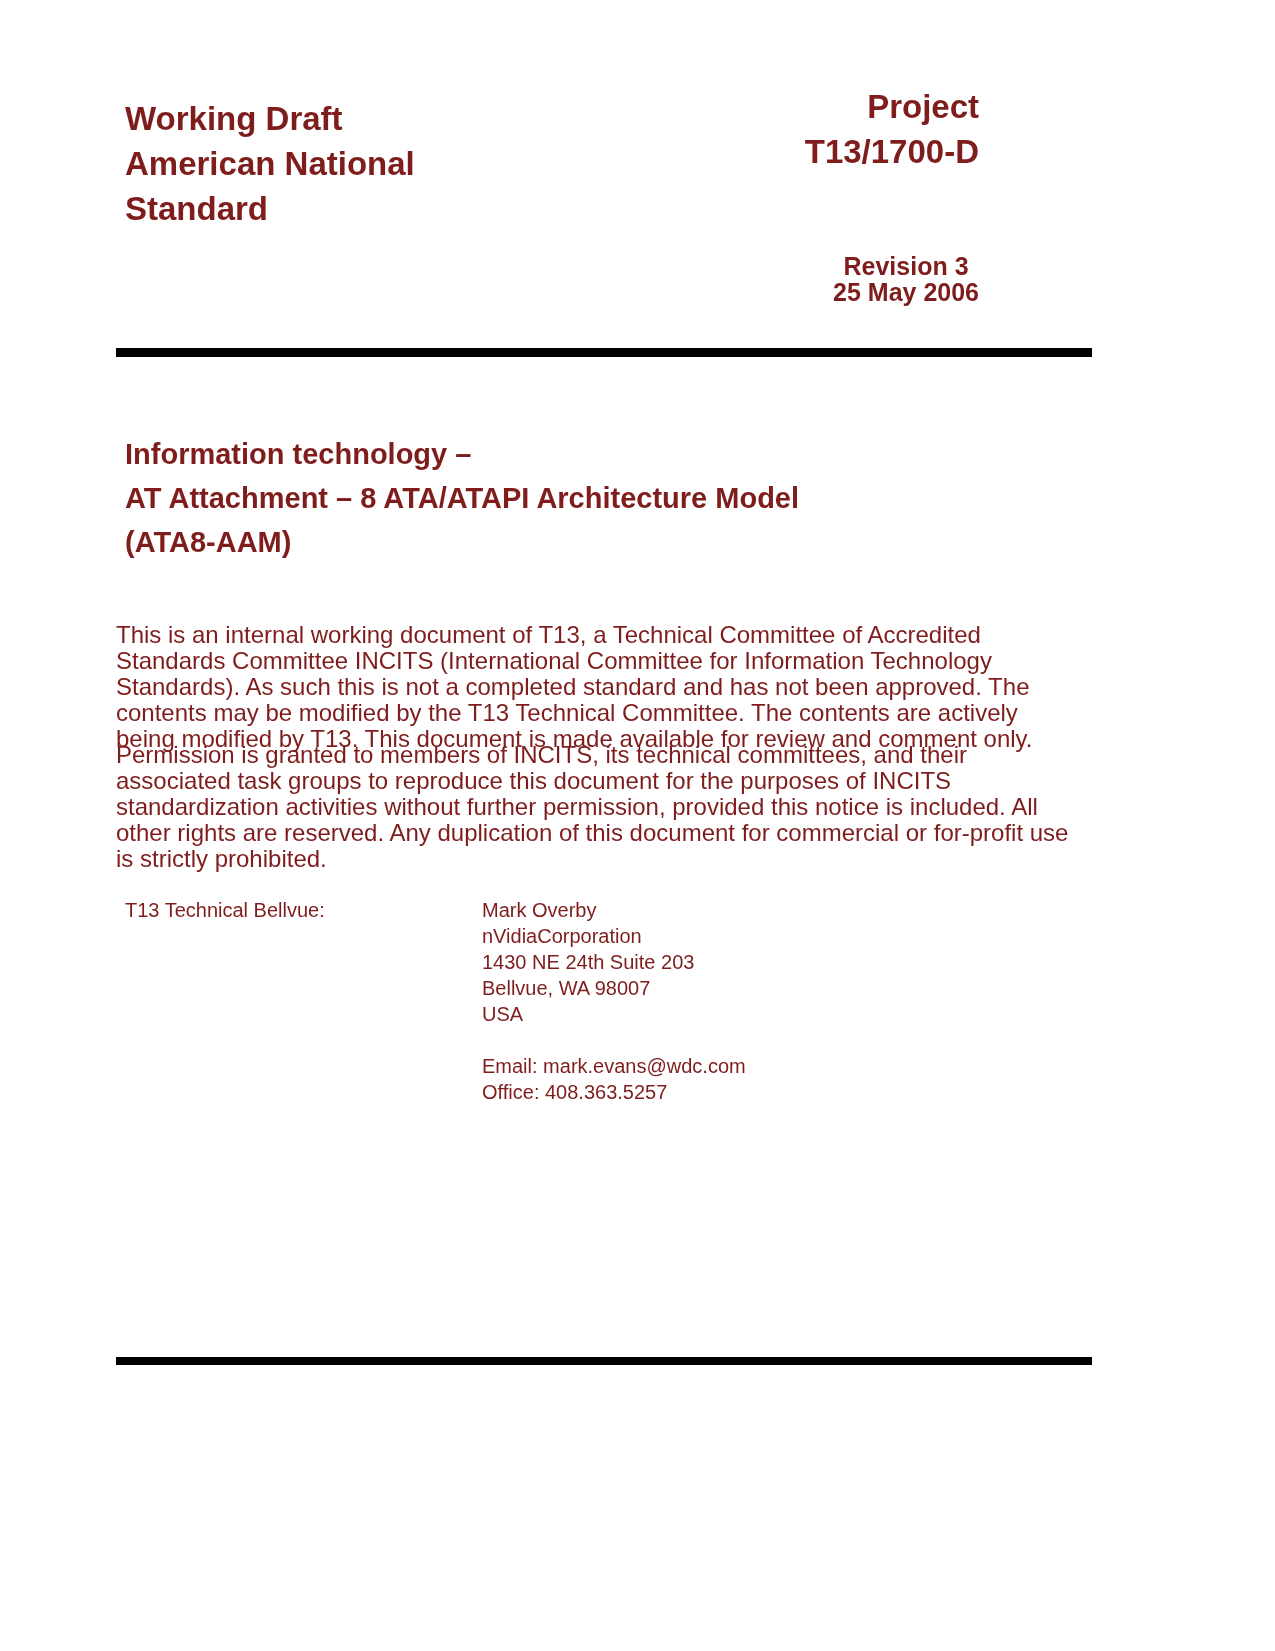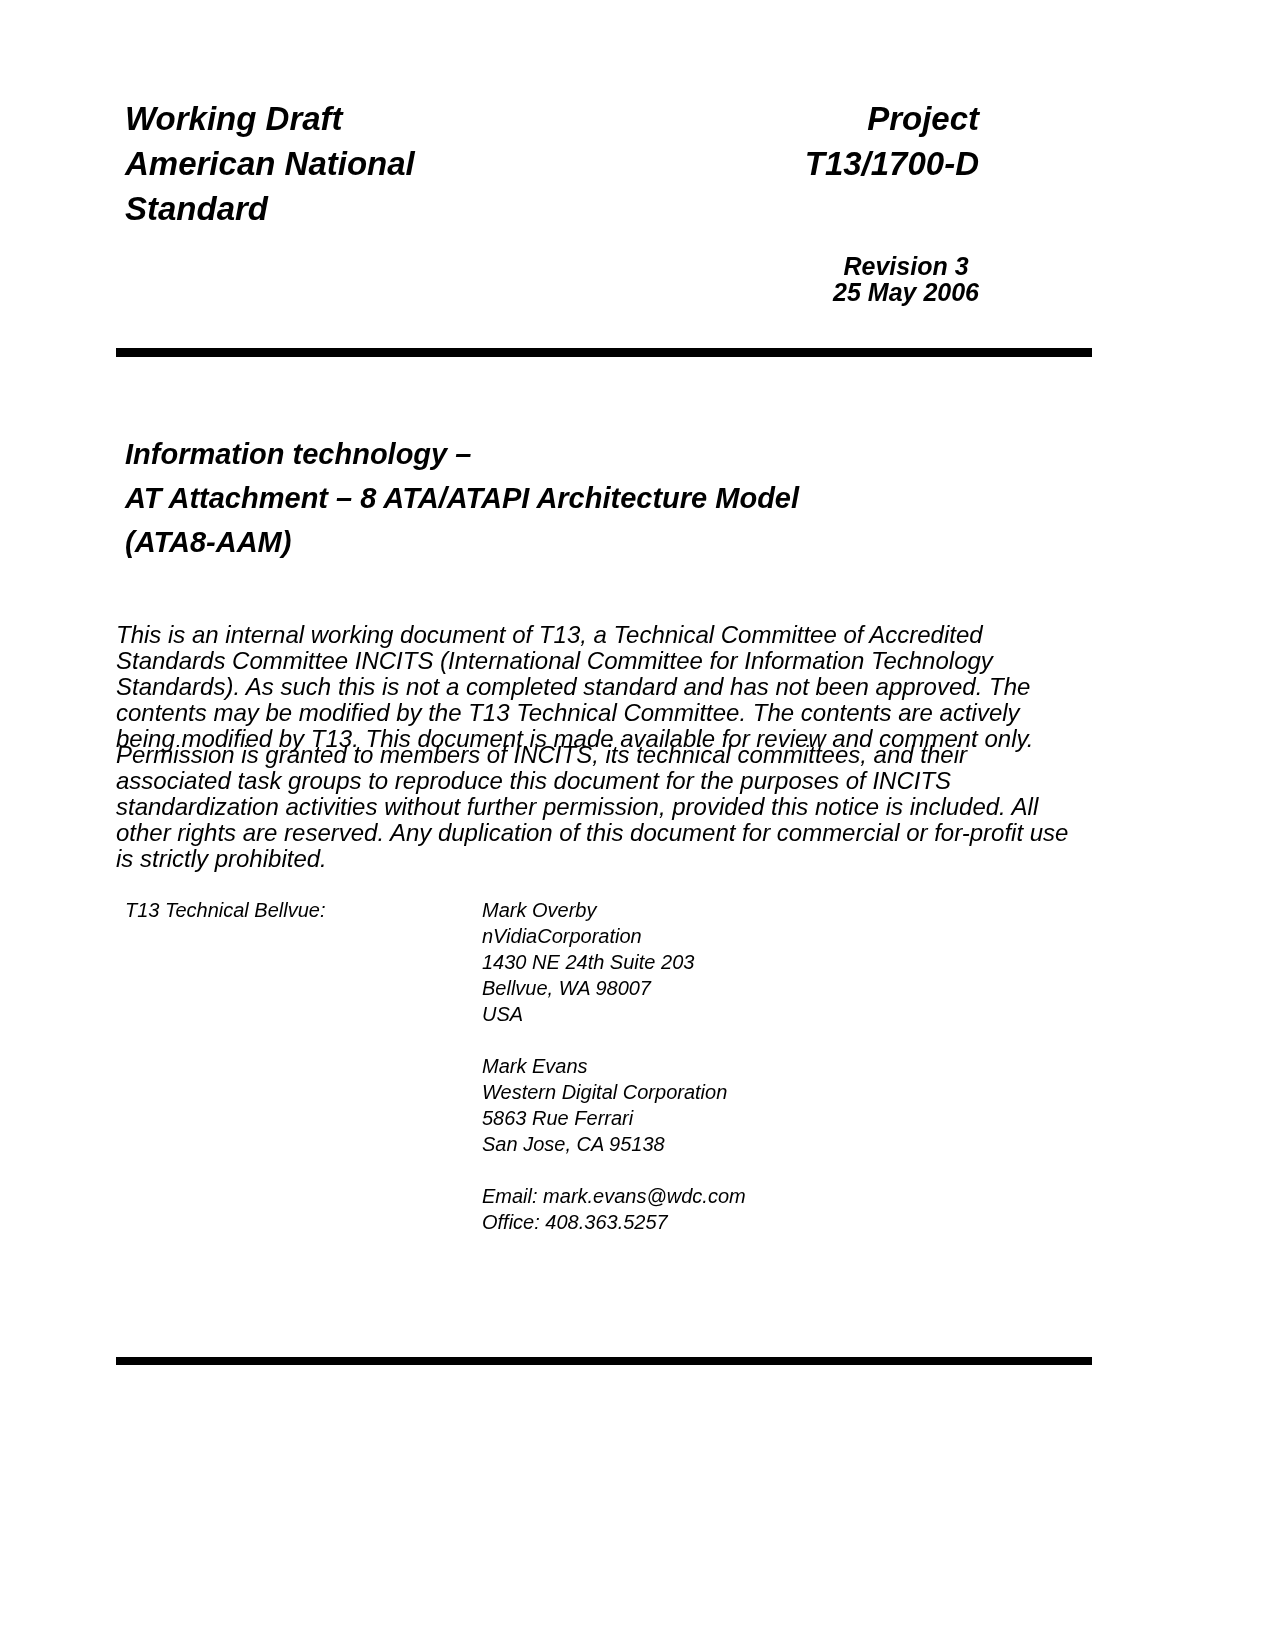--- a/index.html
+++ b/index.html
@@ -3,37 +3,36 @@
 <meta charset="utf-8">
 <style>
   * { margin: 0; padding: 0; box-sizing: border-box; }
   html, body { background: #ffffff; }
   .page {
     position: relative;
     width: 1165px;
     height: 1651px;
     background: #ffffff;
     font-family: "Liberation Sans", "DejaVu Sans", sans-serif;
-    color: #000000;
+    color: #7f1d1d;
     overflow: hidden;
-    font-style: italic;
   }
   .hdr-left {
     position: absolute;
     left: 125px;
     top: 96px;
     font-size: 33px;
     font-weight: bold;
     line-height: 45px;
     white-space: nowrap;
   }
   .hdr-right {
     position: absolute;
     right: 186px;
-    top: 96px;
+    top: 84px;
     font-size: 33px;
     font-weight: bold;
     line-height: 45px;
     text-align: right;
     white-space: nowrap;
   }
   .revision {
     position: absolute;
     right: 186px;
     top: 253px;
@@ -125,26 +124,20 @@
 
   <div class="editors-col">
     <div class="editor-group">
       <div>Mark Overby</div>
       <div>nVidiaCorporation</div>
       <div>1430 NE 24th Suite 203</div>
       <div>Bellvue, WA 98007</div>
       <div>USA</div>
     </div>
     <div class="editor-group">
-      <div>Mark Evans</div>
-      <div>Western Digital Corporation</div>
-      <div>5863 Rue Ferrari</div>
-      <div>San Jose, CA 95138</div>
-    </div>
-    <div class="editor-group">
       <div>Email: mark.evans@wdc.com</div>
       <div>Office: 408.363.5257</div>
     </div>
   </div>
 
   <div class="rule rule-bottom"></div>
 
 </div>
 
 </body></html>

